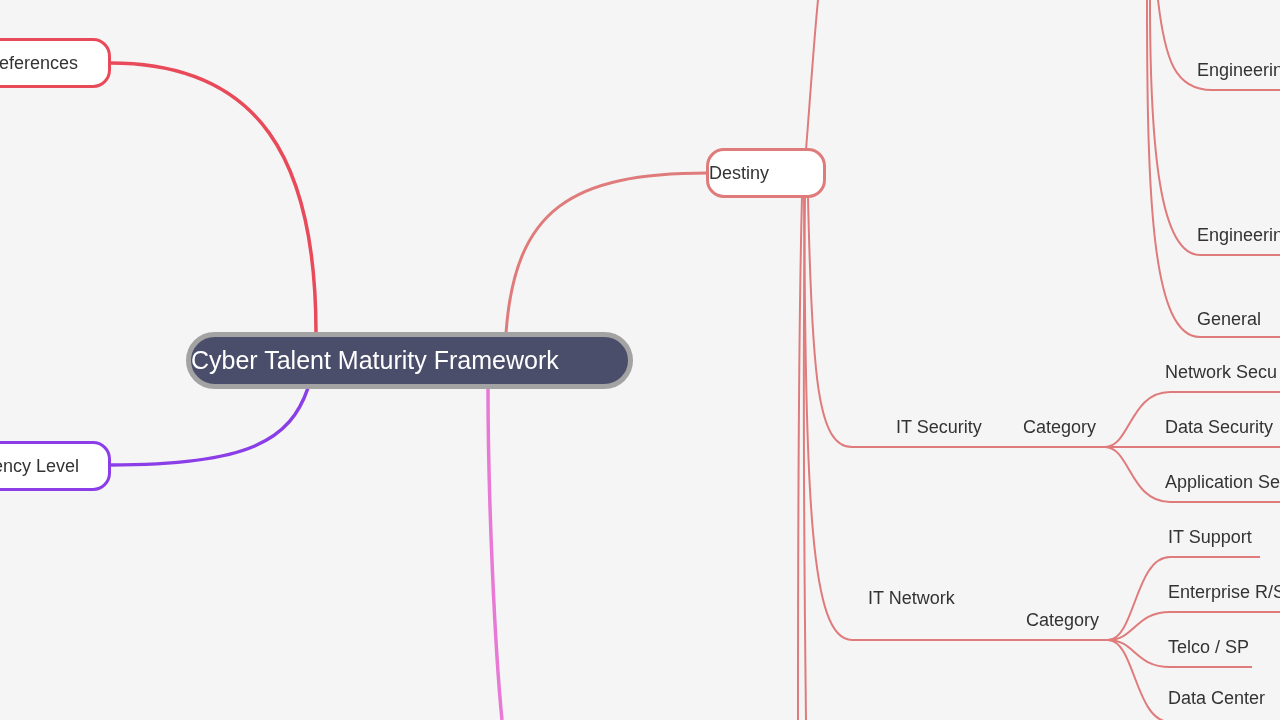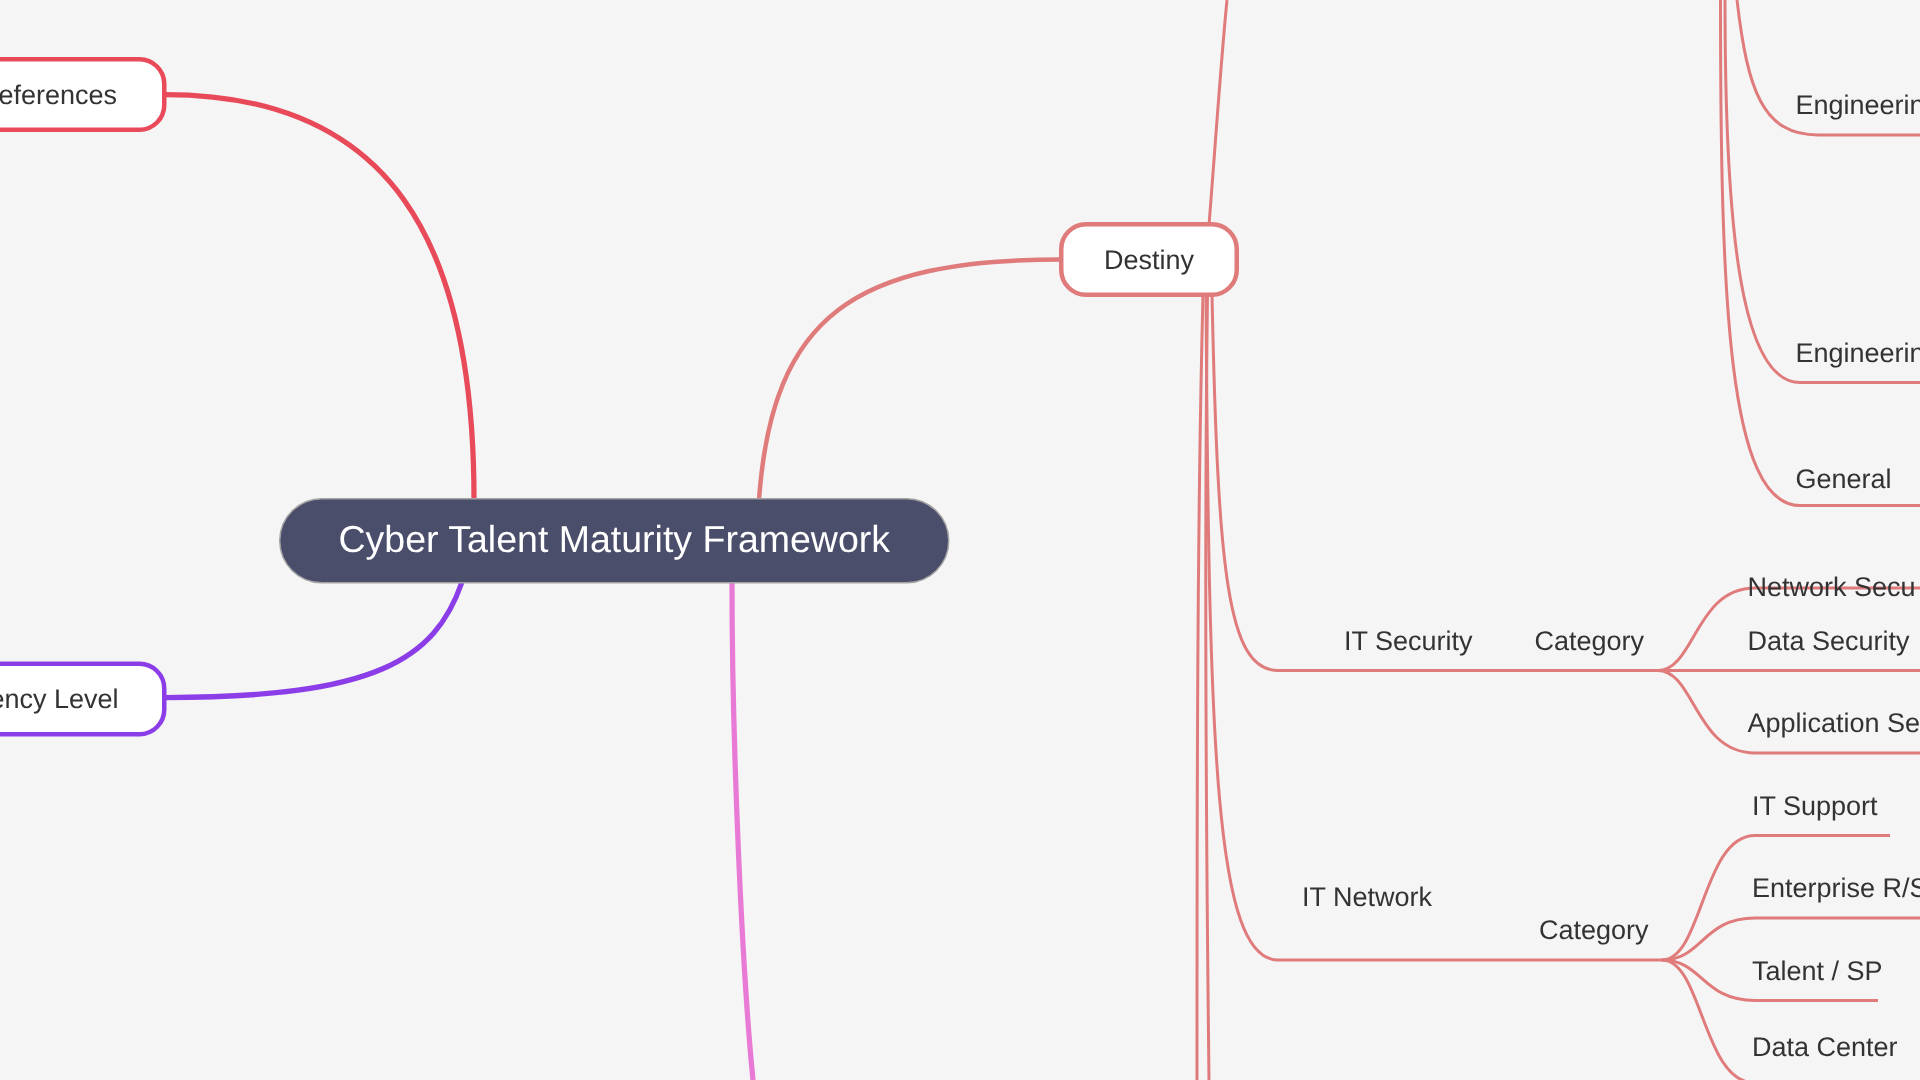--- a/index.html
+++ b/index.html
@@ -21,31 +21,31 @@
       position: absolute;
       left: 0; top: 0;
       width: 1280px;
       height: 720px;
     }
     .node {
       position: absolute;
       box-sizing: border-box;
       display: flex;
       align-items: center;
-      justify-content: center;
+      justify-content: flex-start;
       white-space: nowrap;
       color: #333333;
       cursor: pointer;
     }
     .node.root {
       background: #4b4e6b;
       color: #ffffff;
       border-radius: 29px;
       font-size: 25px;
-      border: 1px solid #a3a3a3;
+      border: 5px solid #a3a3a3;
     }
     .node.boxed {
       background: #ffffff;
       border-radius: 18px;
       font-size: 18px;
       border: 3px solid;
     }
     .node.plain {
       font-size: 18px;
       justify-content: flex-start;
@@ -112,21 +112,21 @@
   <div class="node plain" style="left:1197px; top:304px; height:26px;align-items:flex-end;">
     <span>General</span>
   </div>
 
   <div class="node plain" style="left:896px; top:414px; height:26px;">
     <span>IT Security</span>
   </div>
   <div class="node plain" style="left:1023px; top:414px; height:26px;">
     <span>Category</span>
   </div>
-  <div class="node plain" style="left:1165px; top:378px; height:26px;">
+  <div class="node plain" style="left:1165px; top:359px; height:26px;">
     <span>Network Secu</span>
   </div>
   <div class="node plain" style="left:1165px; top:414px; height:26px;">
     <span>Data Security</span>
   </div>
   <div class="node plain" style="left:1165px; top:469px; height:26px;">
     <span>Application Se</span>
   </div>
 
   <div class="node plain" style="left:868px; top:585px; height:26px;">
@@ -135,19 +135,19 @@
   <div class="node plain" style="left:1026px; top:607px; height:26px;">
     <span>Category</span>
   </div>
   <div class="node plain" style="left:1168px; top:524px; height:26px;">
     <span>IT Support</span>
   </div>
   <div class="node plain" style="left:1168px; top:579px; height:26px;">
     <span>Enterprise R/S</span>
   </div>
   <div class="node plain" style="left:1168px; top:634px; height:26px;">
-    <span>Talent / SP</span>
+    <span>Telco / SP</span>
   </div>
   <div class="node plain" style="left:1168px; top:685px; height:26px;">
     <span>Data Center</span>
   </div>
 
 </div>
 
 </body></html>

